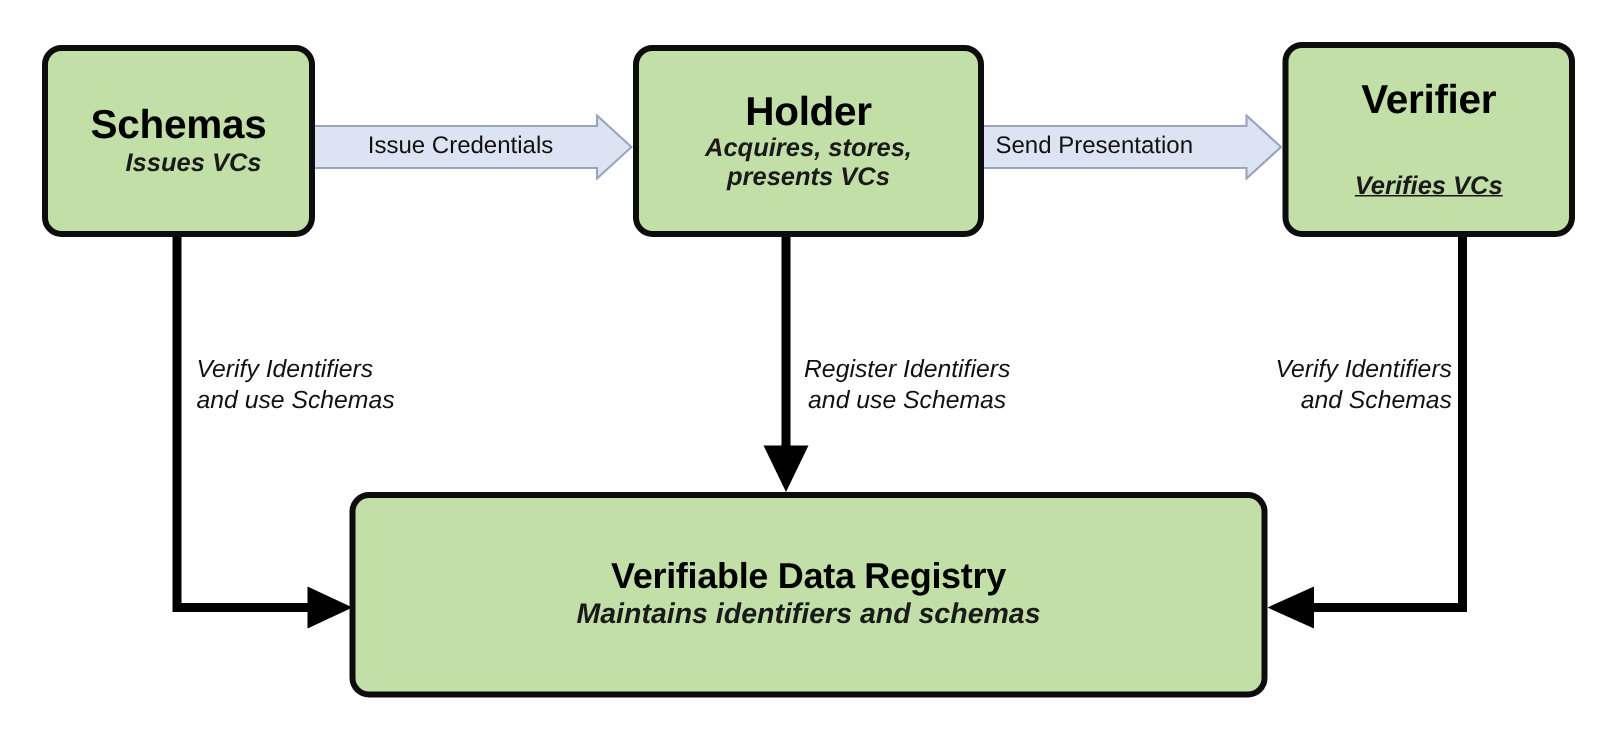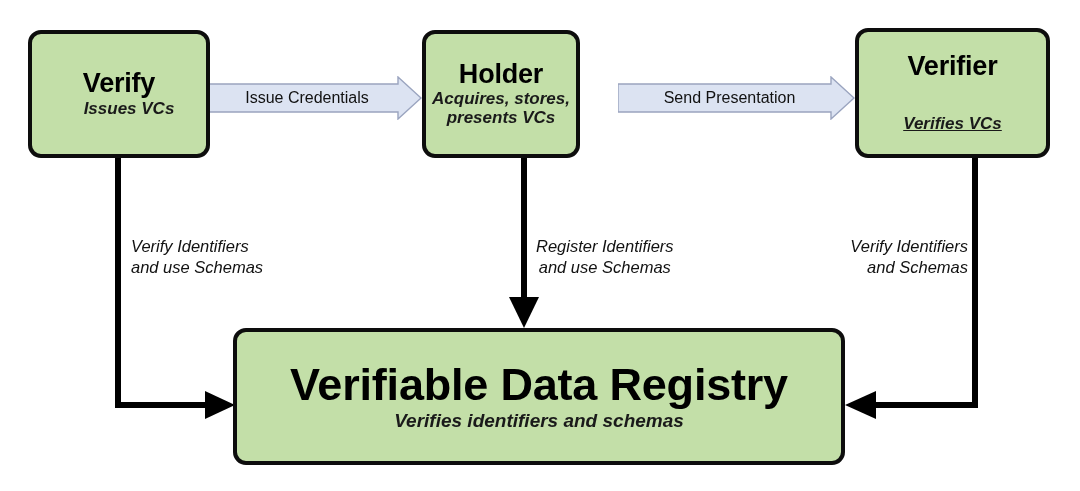--- a/index.html
+++ b/index.html
@@ -54,35 +54,35 @@
     color: #1a1a1a;
     line-height: 1.12;
   }
   #box-issuer {
     left: 28px; top: 30px; width: 182px; height: 128px;
   }
   #box-issuer .role-title { font-size: 27px; margin-bottom: 1px; }
   #box-issuer .role-sub   { font-size: 17px; margin-left: 20px; }
 
   #box-holder {
-    left: 422px; top: 30px; width: 158px; height: 128px;
+    left: 422px; top: 30px; width: 234px; height: 128px;
   }
   #box-holder .role-title { font-size: 27px; margin-bottom: 1px; }
   #box-holder .role-sub   { font-size: 17px; max-width: 185px; }
 
   #box-verifier {
     left: 855px; top: 28px; width: 195px; height: 130px; gap: 32px;
   }
   #box-verifier .role-title { font-size: 27px; margin-bottom: 1px; }
   #box-verifier .role-sub   { font-size: 17px; text-decoration: underline; }
 
   #box-registry {
     left: 233px; top: 328px; width: 612px; height: 137px;
   }
-  #box-registry .role-title { font-size: 45px; margin-bottom: 2px; }
+  #box-registry .role-title { font-size: 24px; margin-bottom: 2px; }
   #box-registry .role-sub   { font-size: 19px; }
 
   
   .flow-arrow {
     position: absolute;
     z-index: 2;
     display: flex;
     align-items: center;
   }
   .flow-arrow svg { position: absolute; left: 0; top: 0; }
@@ -131,37 +131,37 @@
       <polygon points="524,328 509,297 539,297" fill="#000000"></polygon>
     </g>
 
     <g>
       <path d="M975,158 L975,405 L866,405" fill="none" stroke="#000000" stroke-width="6"></path>
       <polygon points="845,405 876,391 876,419" fill="#000000"></polygon>
     </g>
   </svg>
 
   <div class="role-box" id="box-issuer">
-    <div class="role-title">Verify</div>
+    <div class="role-title">Schemas</div>
     <div class="role-sub">Issues VCs</div>
   </div>
 
   <div class="role-box" id="box-holder">
     <div class="role-title">Holder</div>
     <div class="role-sub">Acquires, stores, presents VCs</div>
   </div>
 
   <div class="role-box" id="box-verifier">
     <div class="role-title">Verifier</div>
     <div class="role-sub">Verifies VCs</div>
   </div>
 
   <div class="role-box" id="box-registry">
     <div class="role-title">Verifiable Data Registry</div>
-    <div class="role-sub">Verifies identifiers and schemas</div>
+    <div class="role-sub">Maintains identifiers and schemas</div>
   </div>
 
   <div class="flow-arrow" id="arrow-issue-credentials">
     <svg width="216" height="44" viewBox="0 0 216 44">
       <polygon points="0,8 192,8 192,1 215,22 192,43 192,36 0,36" fill="#dce3f2" stroke="#9aa4bf" stroke-width="1.4" stroke-linejoin="miter"></polygon>
     </svg>
     <span class="flow-label">Issue Credentials</span>
   </div>
 
   <div class="flow-arrow" id="arrow-send-presentation">

